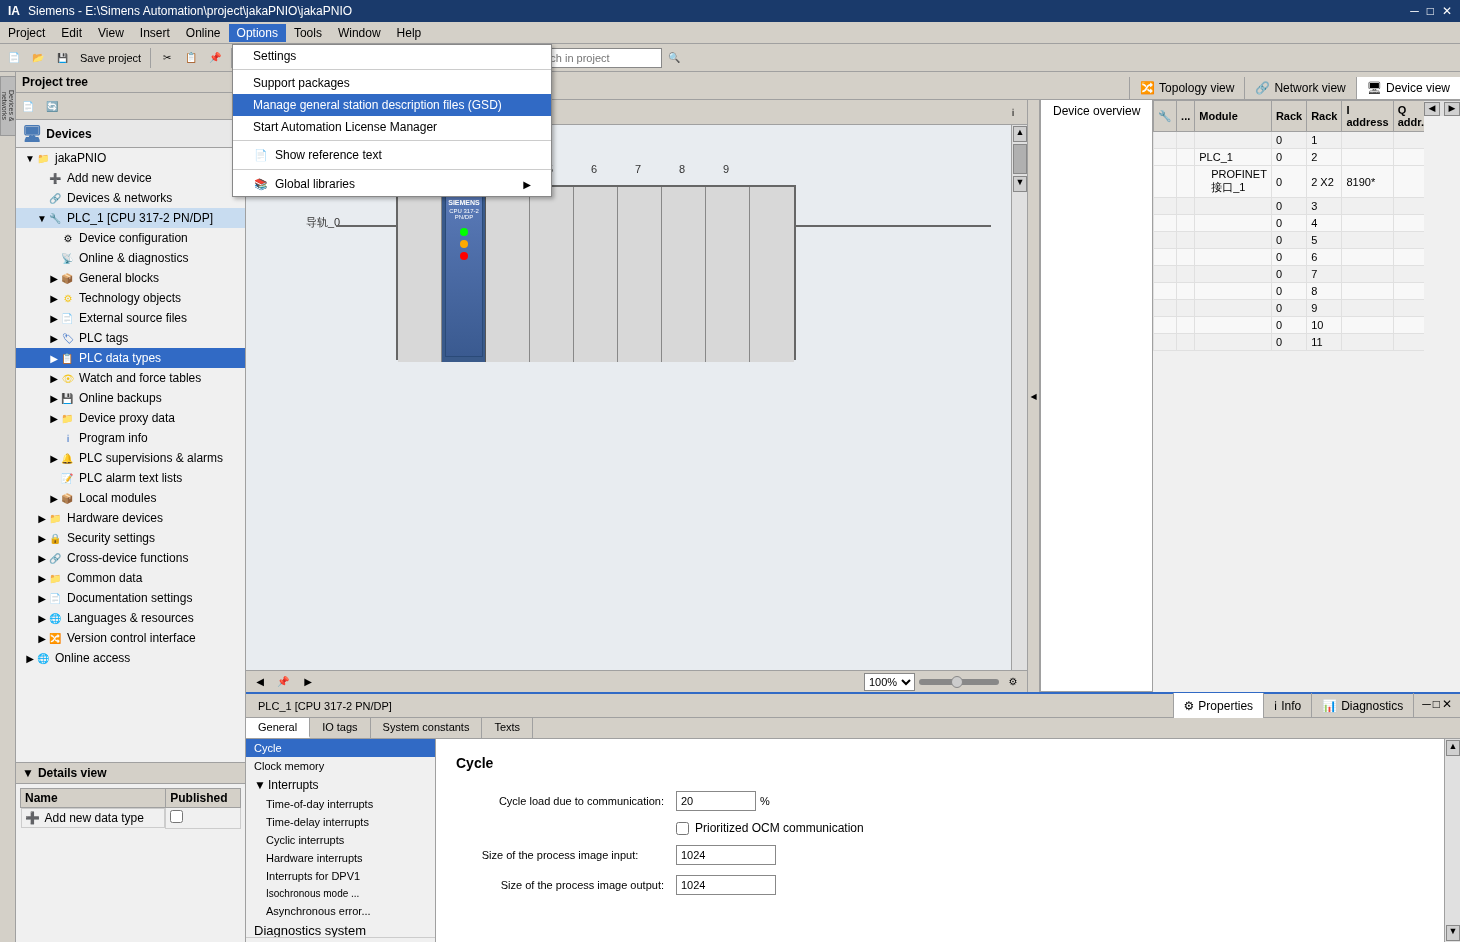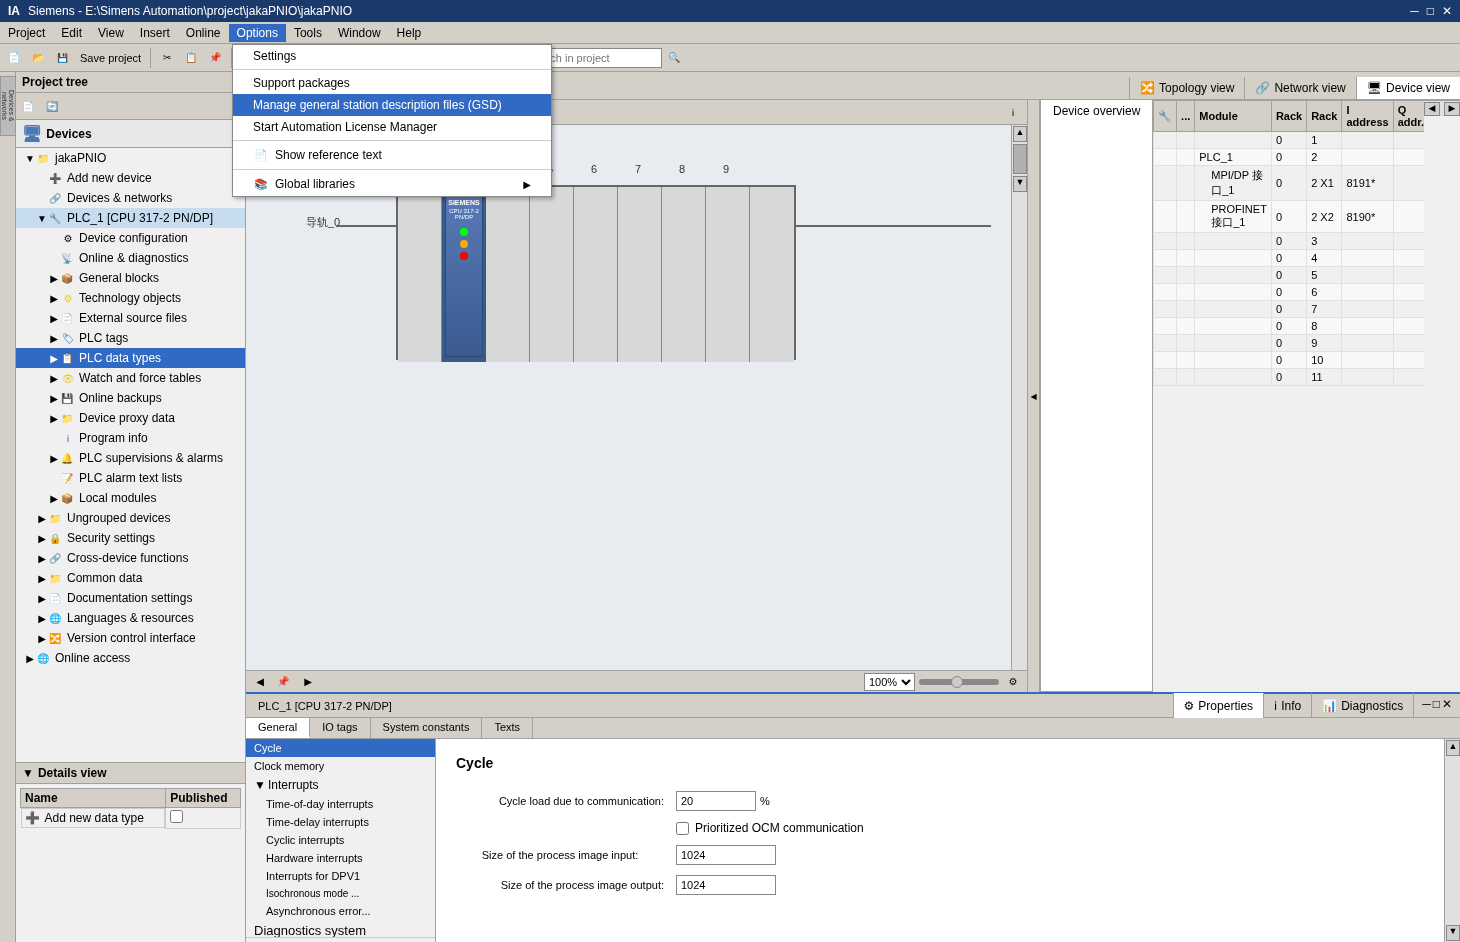--- a/index.html
+++ b/index.html
@@ -264,21 +264,21 @@
         <span class="tree-indent" style="width:28px;"></span>
         <span class="tree-arrow">▶</span>
         <span class="tree-icon icon-folder">📦</span>
         <span>Local modules</span>
       </div>
 
       <div class="tree-item">
         <span class="tree-indent" style="width:16px;"></span>
         <span class="tree-arrow">▶</span>
         <span class="tree-icon icon-folder">📁</span>
-        <span>Ungrouped devices</span>
+        <span>Hardware devices</span>
       </div>
 
       <div class="tree-item">
         <span class="tree-indent" style="width:16px;"></span>
         <span class="tree-arrow">▶</span>
         <span class="tree-icon">🔒</span>
         <span>Security settings</span>
       </div>
 
       <div class="tree-item">
@@ -512,29 +512,20 @@
   </tr>
                 <tr style="background: rgb(248, 248, 248);">
     <td style="padding:2px 4px; border:1px solid #e0e0e0; font-size:10px; width:24px;"></td>
     <td style="padding:2px 4px; border:1px solid #e0e0e0; font-size:10px; width:16px;"></td>
     <td style="padding:2px 4px; border:1px solid #e0e0e0; font-size:11px; padding-left:4px;">PLC_1</td>
     <td style="padding:2px 4px; border:1px solid #e0e0e0; font-size:11px;">0</td>
     <td style="padding:2px 4px; border:1px solid #e0e0e0; font-size:11px;">2</td>
     <td style="padding:2px 4px; border:1px solid #e0e0e0; font-size:11px;"></td>
     <td style="padding:2px 4px; border:1px solid #e0e0e0; font-size:11px;"></td>
   </tr>
-                <tr>
-    <td style="padding:2px 4px; border:1px solid #e0e0e0; font-size:10px; width:24px;"></td>
-    <td style="padding:2px 4px; border:1px solid #e0e0e0; font-size:10px; width:16px;"></td>
-    <td style="padding:2px 4px; border:1px solid #e0e0e0; font-size:11px; padding-left:16px;">MPI/DP 接口_1</td>
-    <td style="padding:2px 4px; border:1px solid #e0e0e0; font-size:11px;">0</td>
-    <td style="padding:2px 4px; border:1px solid #e0e0e0; font-size:11px;">2 X1</td>
-    <td style="padding:2px 4px; border:1px solid #e0e0e0; font-size:11px;">8191*</td>
-    <td style="padding:2px 4px; border:1px solid #e0e0e0; font-size:11px;"></td>
-  </tr>
                 <tr style="background: rgb(248, 248, 248);">
     <td style="padding:2px 4px; border:1px solid #e0e0e0; font-size:10px; width:24px;"></td>
     <td style="padding:2px 4px; border:1px solid #e0e0e0; font-size:10px; width:16px;"></td>
     <td style="padding:2px 4px; border:1px solid #e0e0e0; font-size:11px; padding-left:16px;">PROFINET接口_1</td>
     <td style="padding:2px 4px; border:1px solid #e0e0e0; font-size:11px;">0</td>
     <td style="padding:2px 4px; border:1px solid #e0e0e0; font-size:11px;">2 X2</td>
     <td style="padding:2px 4px; border:1px solid #e0e0e0; font-size:11px;">8190*</td>
     <td style="padding:2px 4px; border:1px solid #e0e0e0; font-size:11px;"></td>
   </tr>
                 <tr>

